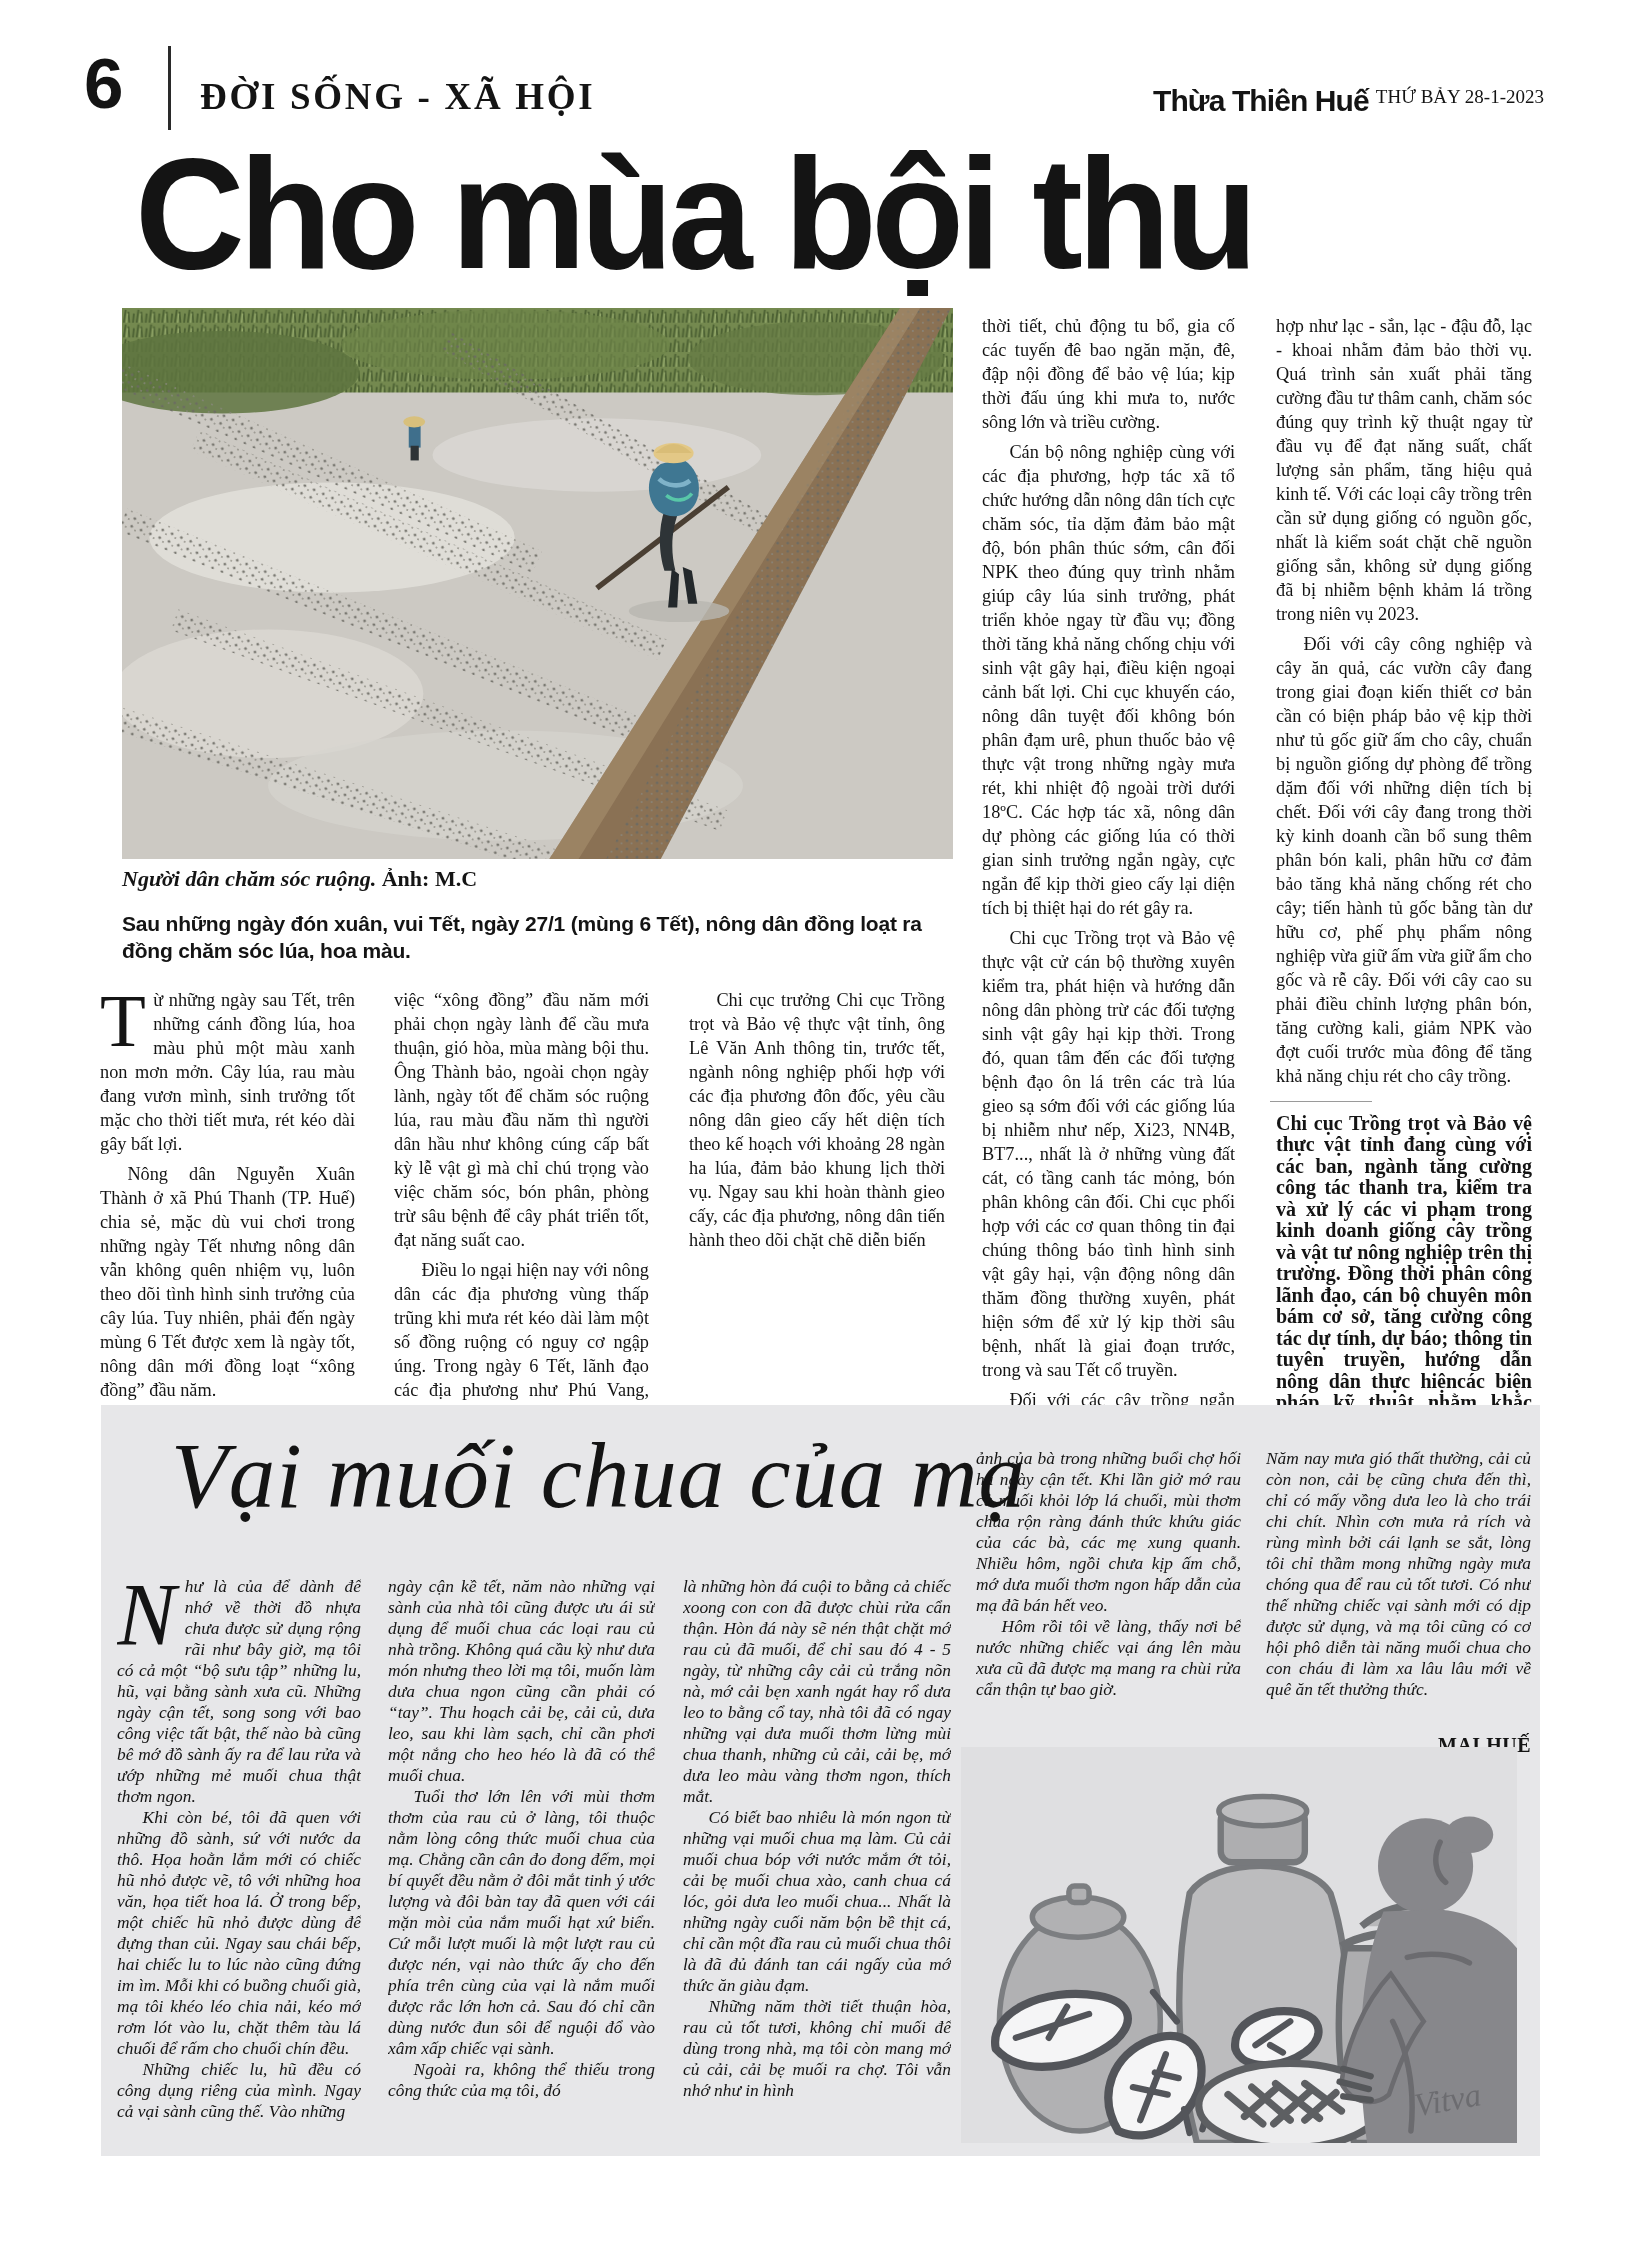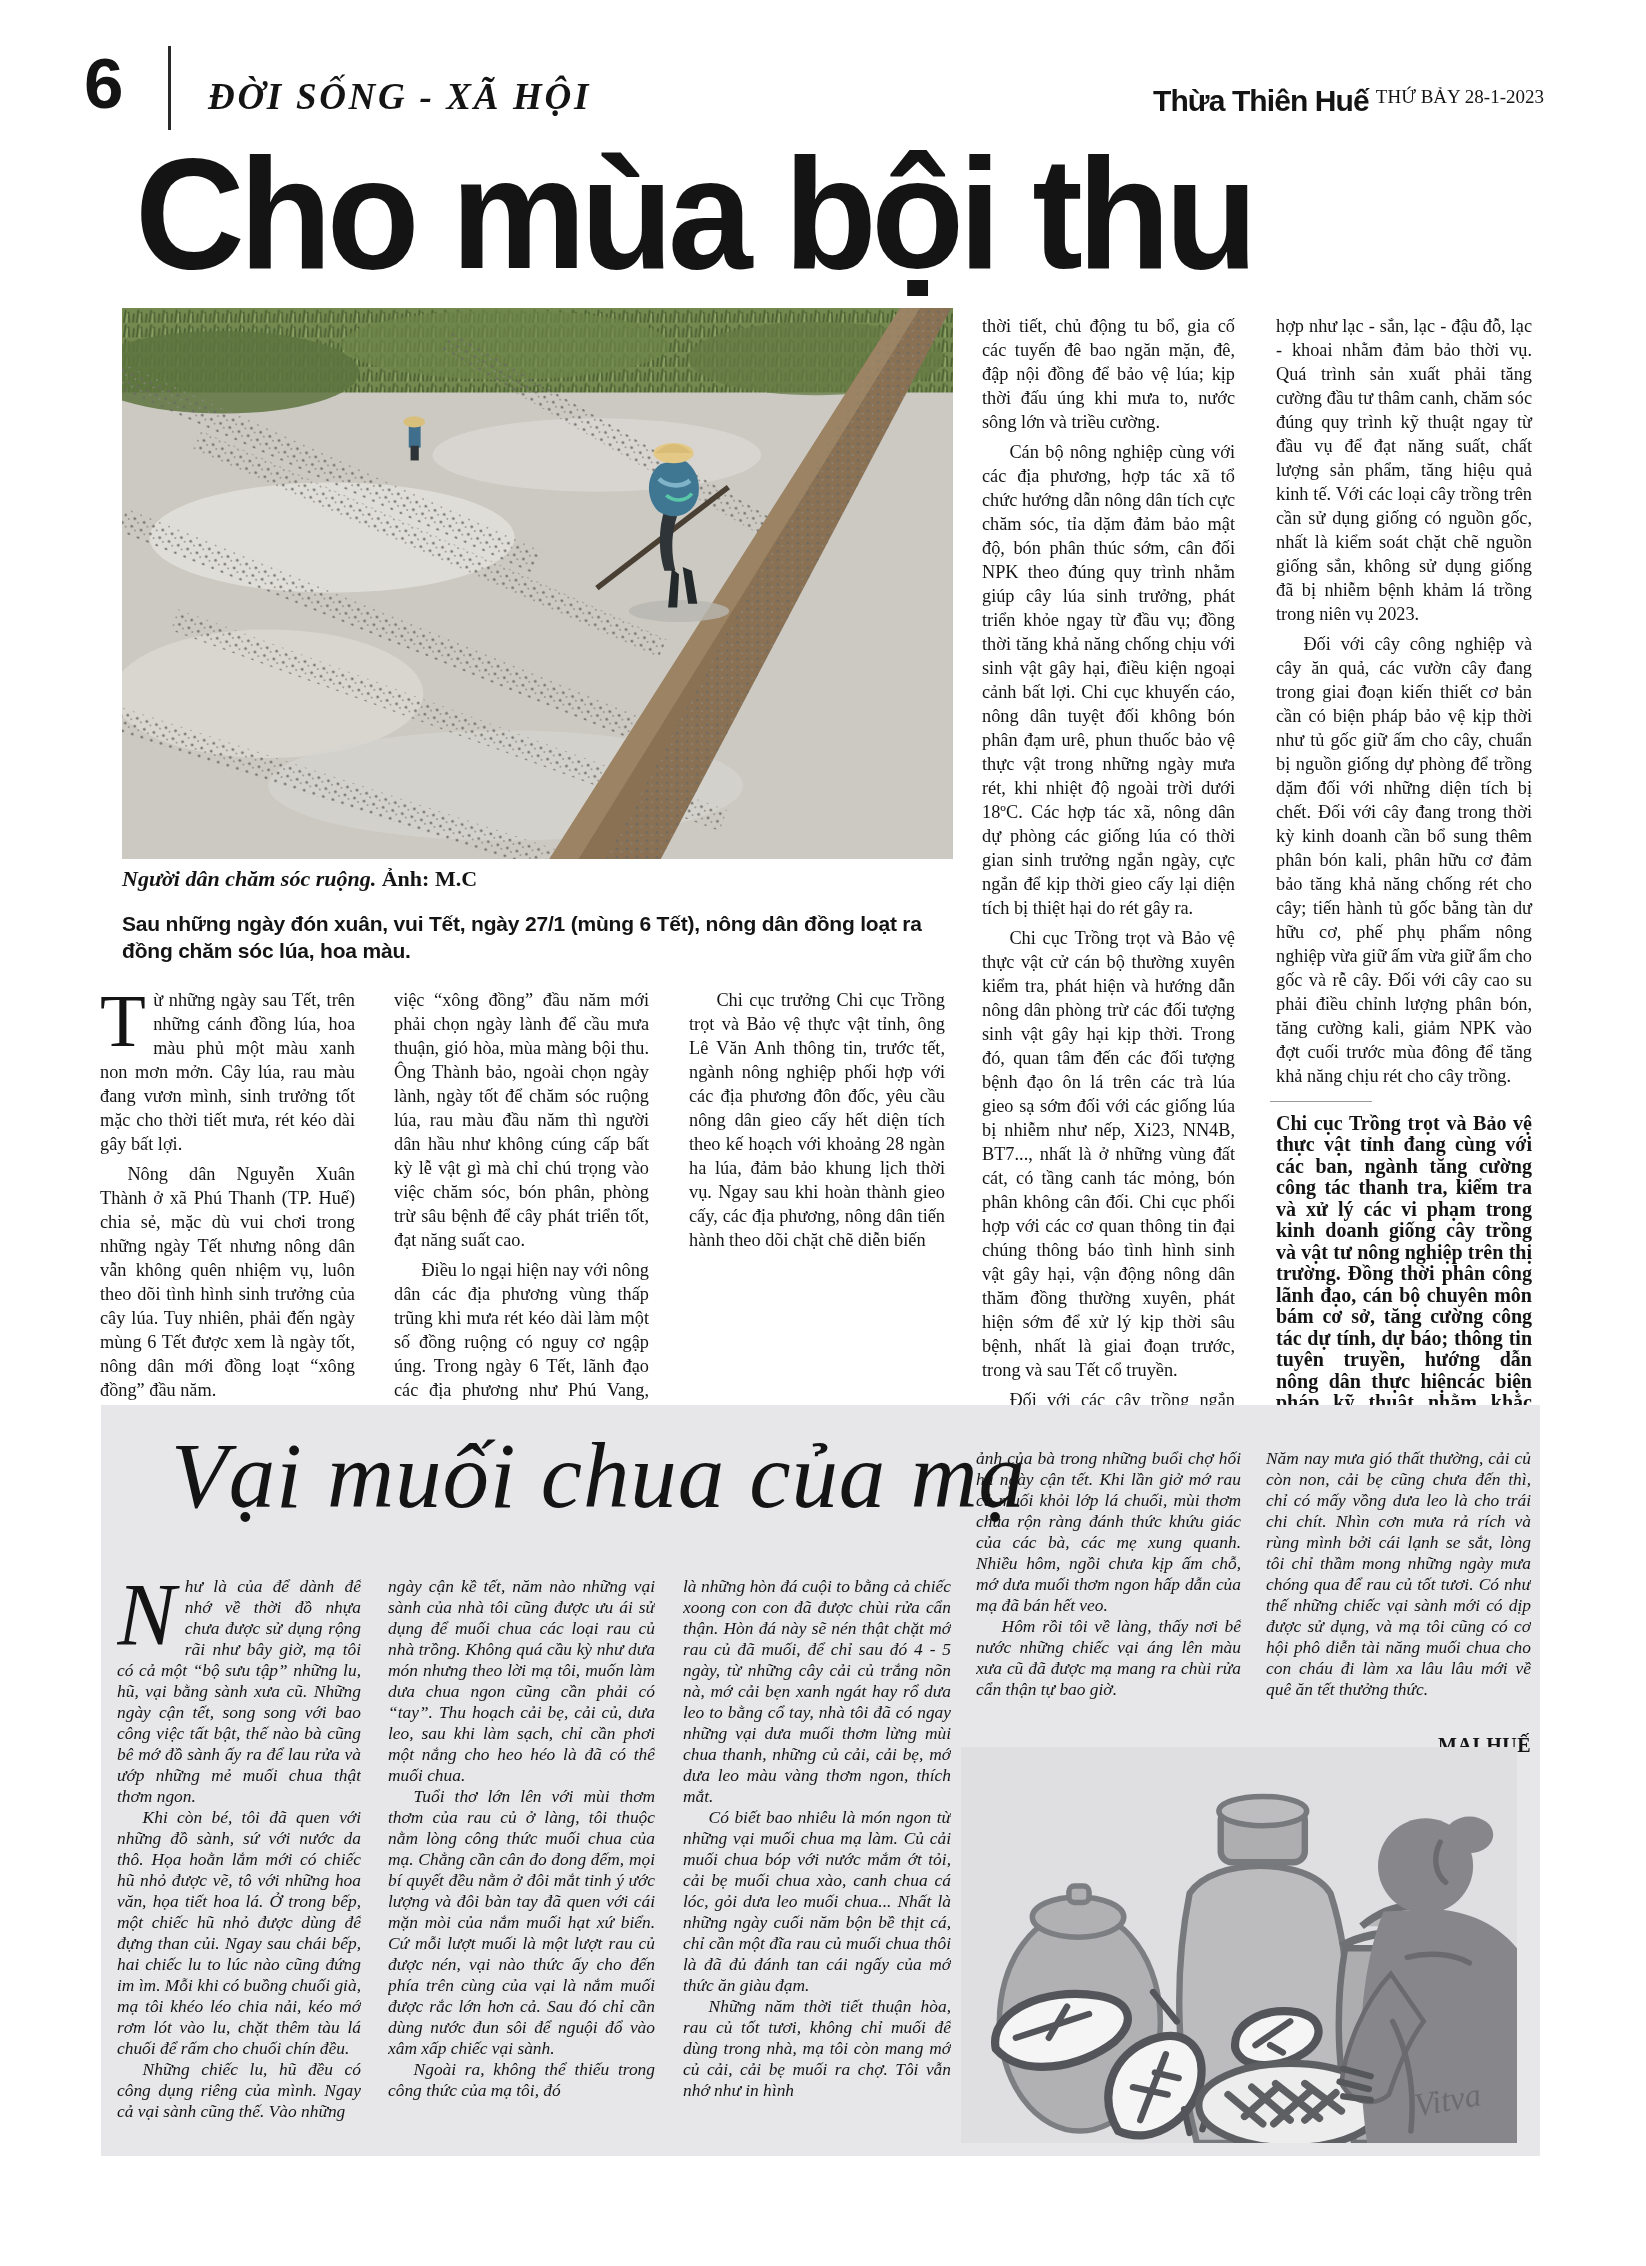--- a/index.html
+++ b/index.html
@@ -4,21 +4,21 @@
 <style>
   html,body{margin:0;padding:0;}
   body{width:1647px;height:2267px;position:relative;background:#fff;color:#141414;
        font-family:"Liberation Serif", serif;}
   .abs{position:absolute;}
 
   
   .pagenum{left:84px;top:48px;font-family:"Liberation Sans",sans-serif;font-weight:bold;
            font-size:71px;line-height:71px;}
   .hdr-divider{left:168px;top:46px;width:2.7px;height:84px;background:#2a2a2a;}
-  .section{left:208px;top:75px;font-size:37px;letter-spacing:2.7px;font-weight:600;font-style:italic;}
+  .section{left:200px;top:75px;font-size:37px;letter-spacing:2.7px;font-weight:600;}
   .brand{left:1153px;top:84px;font-family:"Liberation Sans",sans-serif;font-weight:bold;
          font-size:30px;letter-spacing:-0.9px;}
   .issuedate{left:1325px;top:86px;width:219px;text-align:right;font-size:19px;}
 
   
   .headline{left:135px;top:139px;font-family:"Liberation Sans",sans-serif;font-weight:bold;
             font-size:155px;line-height:146px;letter-spacing:-5.5px;white-space:nowrap;
             transform:scale(0.98,1.02);transform-origin:top left;}
 
   

